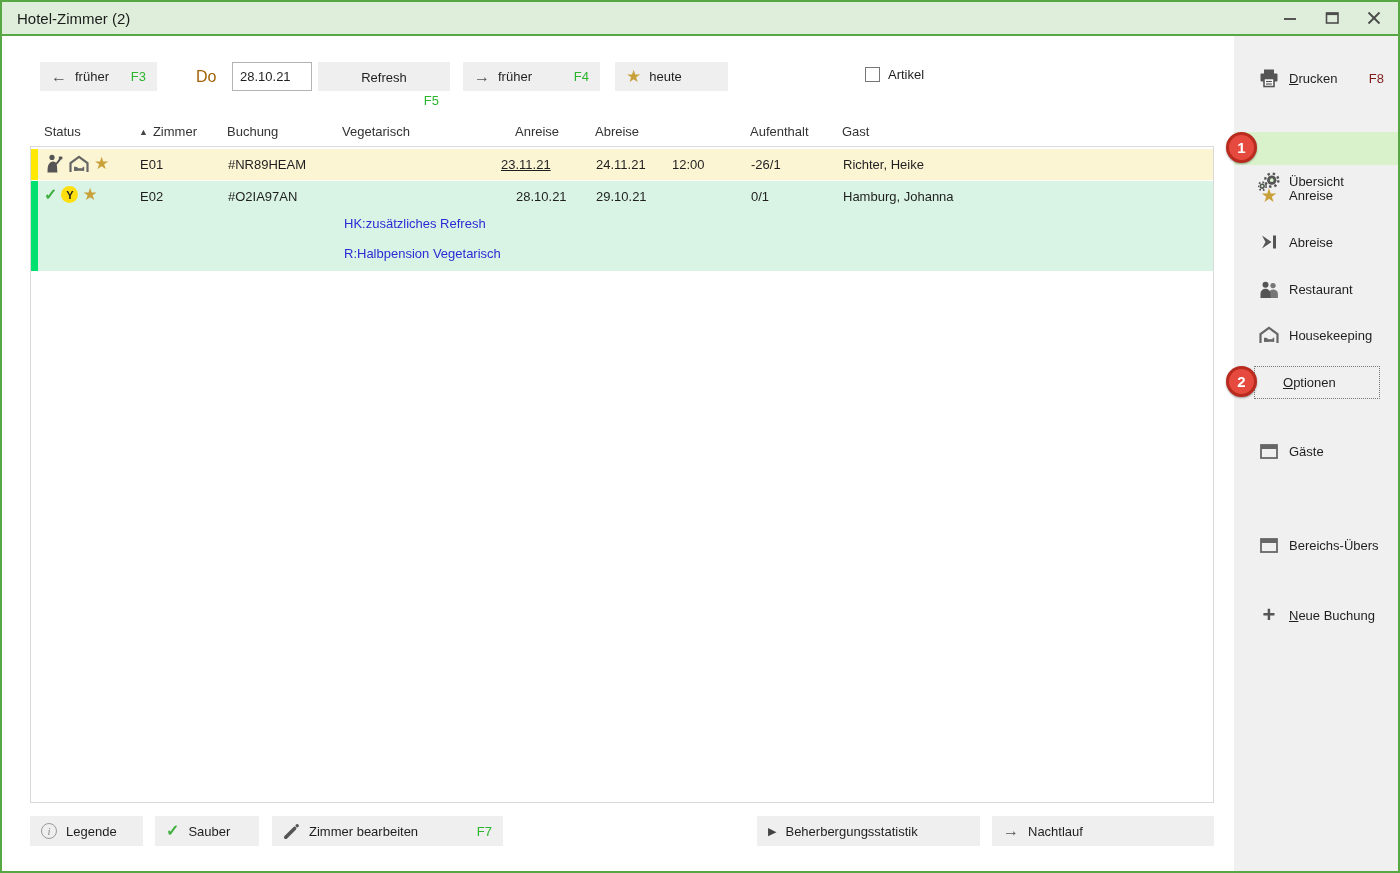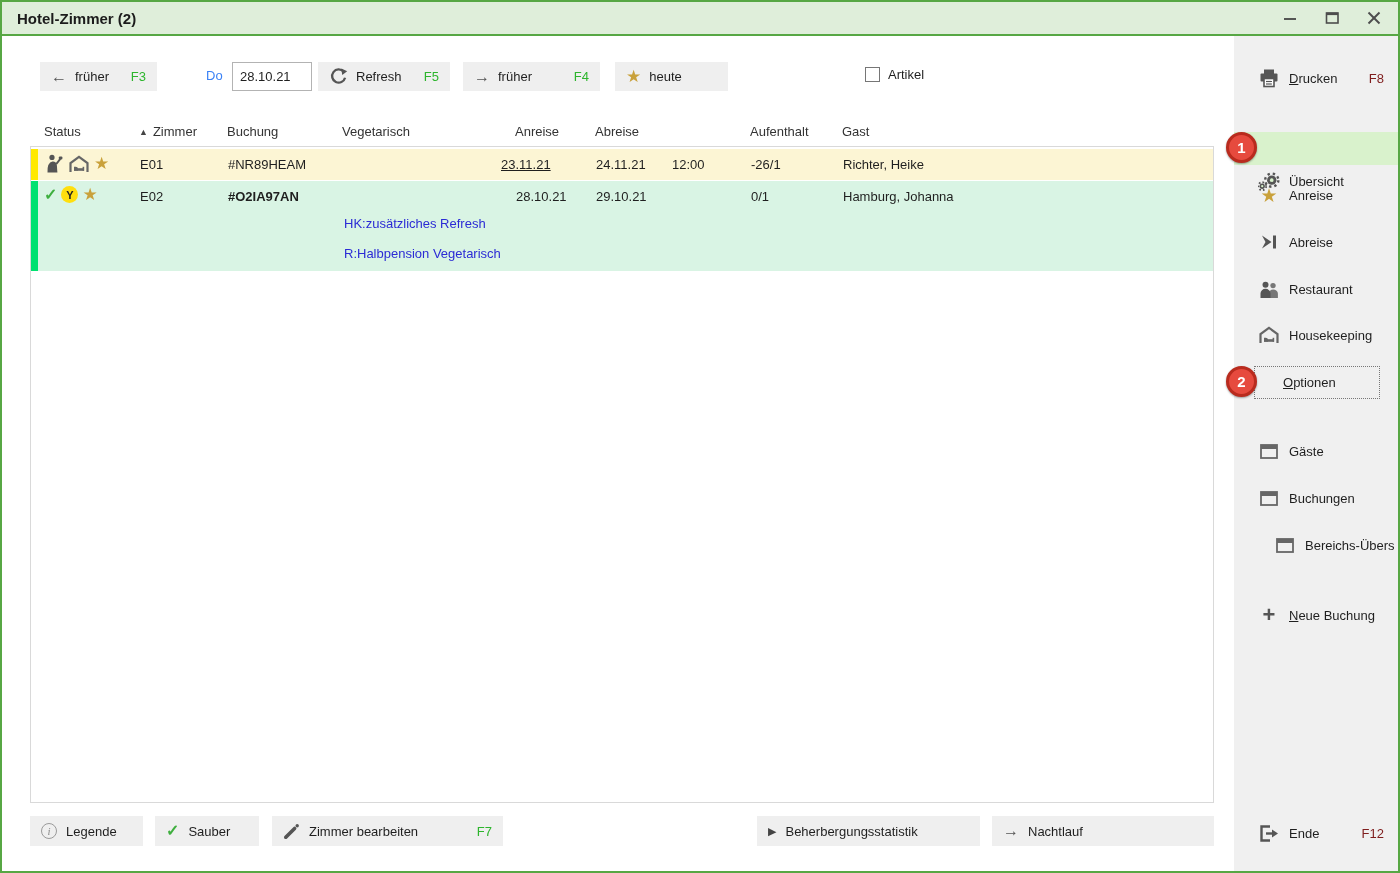--- a/index.html
+++ b/index.html
@@ -8,38 +8,38 @@
 
   .window{
     position:relative; width:1400px; height:873px; background:#fff;
     border:2px solid #57a744; display:flex; flex-direction:column;
   }
   
   .titlebar{
     flex:0 0 34px; background:#dfeeda; border-bottom:2px solid #57a744;
     display:flex; align-items:center; padding:0 15px;
   }
-  .title{ font-size:15px; font-weight:bold; color:#1c1c1c; }
+  .title{ font-size:15px; font-weight:normal; color:#1c1c1c; }
   .win-controls{ margin-left:auto; display:flex; align-items:center; gap:24px; }
   .wc{ display:flex; align-items:center; justify-content:center; width:18px; height:18px; cursor:default; }
 
   
   .body{ flex:1; display:flex; min-height:0; }
   .main{ position:relative; flex:1; background:#fff; }
   .sidebar{ position:relative; flex:0 0 164px; background:#f0f0f0; }
 
   
   .tbtn{
     position:absolute; top:26px; height:29px; background:#efefef; border:0;
     display:flex; align-items:center; gap:8px; padding:0 11px;
     font-family:"Liberation Sans",sans-serif; font-size:13px; color:#1f1f1f; cursor:default;
   }
   .fkey{ color:#2db52d; margin-left:auto; font-size:13px; }
   .arrow-glyph{ color:#555; font-size:16px; font-weight:bold; line-height:1; }
-  .do-label{ position:absolute; left:204px; top:32px; font-size:13px; color:#3b82f6; }
+  .do-label{ position:absolute; left:194px; top:32px; font-size:16px; color:#a16207; }
   .date-input{
     position:absolute; left:230px; top:26px; width:80px; height:29px;
     border:1px solid #b3b3b3; font-family:"Liberation Sans",sans-serif;
     font-size:13px; color:#1f1f1f; padding:0 7px;
   }
   .chk{ position:absolute; left:863px; top:31px; display:flex; align-items:center; gap:8px; font-size:13px; color:#1f1f1f; cursor:default; }
   .chk-box{ width:15px; height:15px; background:#fff; border:1px solid #767676; }
 
   .star{ color:#c9a13b; font-size:17px; line-height:1; }
   .check{ color:#3faf3f; font-size:16px; font-weight:bold; line-height:1; }
@@ -137,21 +137,21 @@
       <button class="tbtn" style="left:38px;width:117px;">
         <span class="arrow-glyph">←</span>
         <span>früher</span>
         <span class="fkey">F3</span>
       </button>
 
       <span class="do-label">Do</span>
 
       <input class="date-input" type="text" value="28.10.21" style="">
 
-      <button class="tbtn" style="left:316px;width:132px;">
+      <button class="tbtn" style="left:316px;width:132px;flex-direction:column;">
         <svg width="19" height="18" viewBox="0 0 19 18">
           <path d="M14.6 3.6 A6.6 6.6 0 1 0 16.1 9.8" fill="none" stroke="#555" stroke-width="2.3"></path>
           <polygon points="12.4,0.4 18.2,3.2 13.2,6.9" fill="#555"></polygon>
         </svg>
         <span>Refresh</span>
         <span class="fkey">F5</span>
       </button>
 
       <button class="tbtn" style="left:461px;width:137px;">
         <span class="arrow-glyph">→</span>
@@ -209,21 +209,21 @@
         </div>
 
         <div class="trow row-green">
           <span class="stripe stripe-green"></span>
           <span class="cell status-cell" style="left:13px;">
             <span class="check">✓</span>
             <span class="ybadge">Y</span>
             <span class="star">★</span>
           </span>
           <span class="cell" style="left:109px;">E02</span>
-          <span class="cell" style="left:197px;font-weight:bold;">#O2IA97AN</span>
+          <span class="cell" style="left:197px;">#O2IA97AN</span>
           <span class="cell" style="left:485px;">28.10.21</span>
           <span class="cell" style="left:565px;">29.10.21</span>
           <span class="cell" style="left:720px;">0/1</span>
           <span class="cell" style="left:812px;">Hamburg, Johanna</span>
           <div class="info-line" style="top:35px;">HK:zusätzliches Refresh</div>
           <div class="info-line" style="top:65px;">R:Halbpension Vegetarisch</div>
         </div>
       </div>
 
       <button class="bbtn" style="left:28px;width:113px;">
@@ -337,51 +337,31 @@
       <div class="side-item" style="top:399px;">
         <span class="side-icon">
           <svg width="18" height="15" viewBox="0 0 18 15">
               <rect x="1" y="1" width="16" height="13" fill="none" stroke="#666" stroke-width="1.8"></rect>
               <rect x="1" y="1" width="16" height="4" fill="#666"></rect>
             </svg>
         </span>
         <span>Gäste</span>
       </div>
 
-      <div class="side-item" style="top:446px;">
+
+      <div class="side-item" style="top:493px;">
         <span class="side-icon">
           <svg width="18" height="15" viewBox="0 0 18 15">
               <rect x="1" y="1" width="16" height="13" fill="none" stroke="#666" stroke-width="1.8"></rect>
               <rect x="1" y="1" width="16" height="4" fill="#666"></rect>
             </svg>
         </span>
-        <span>Buchungen</span>
-      </div>
-
-      <div class="side-item" style="top:493px;margin-left:16px;">
-        <span class="side-icon">
-          <svg width="18" height="15" viewBox="0 0 18 15">
-              <rect x="1" y="1" width="16" height="13" fill="none" stroke="#666" stroke-width="1.8"></rect>
-              <rect x="1" y="1" width="16" height="4" fill="#666"></rect>
-            </svg>
-        </span>
         <span style="white-space:nowrap;">Bereichs-Übers</span>
       </div>
 
       <div class="side-item" style="top:563px;">
         <span class="side-icon" style="font-size:22px;color:#555;font-weight:bold;line-height:1;">+</span>
         <span class="u-first" style="white-space:nowrap;">Neue Buchung</span>
       </div>
 
-      <div class="side-item" style="top:781px;">
-        <span class="side-icon">
-          <svg width="20" height="17" viewBox="0 0 20 17">
-            <path d="M11 1.5 H2.5 V15.5 H11" fill="none" stroke="#555" stroke-width="2.4"></path>
-            <line x1="7" y1="8.5" x2="14" y2="8.5" stroke="#555" stroke-width="2.4"></line>
-            <polygon points="13,4.5 19,8.5 13,12.5" fill="#555"></polygon>
-          </svg>
-        </span>
-        <span>Ende</span>
-        <span class="side-fkey">F12</span>
-      </div>
     </div>
   </div>
 </div>
 
 </body></html>

